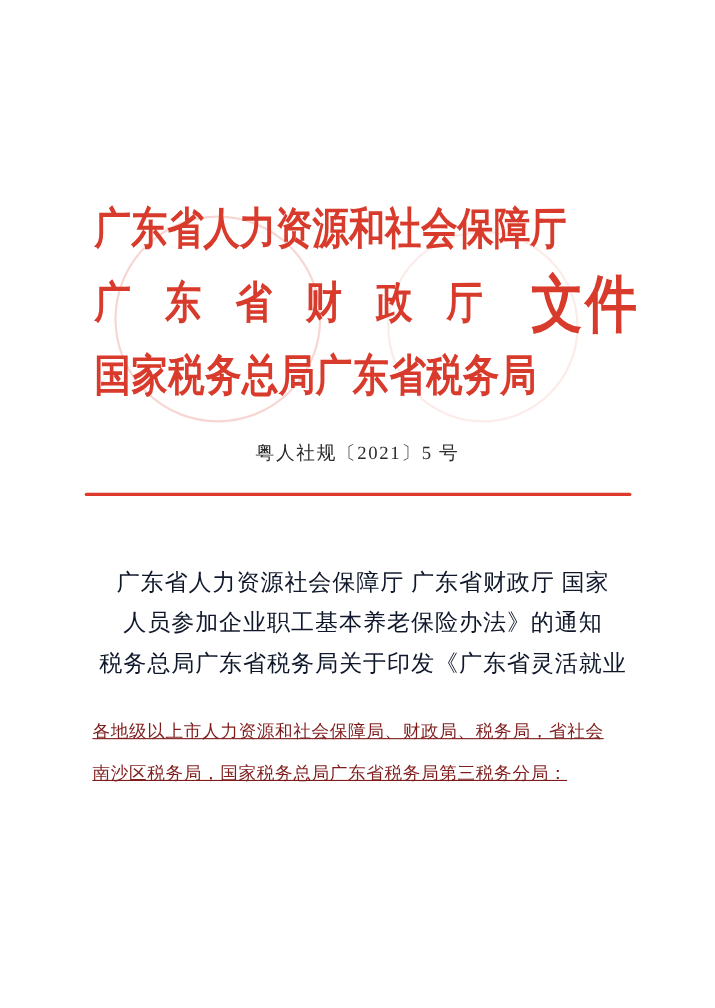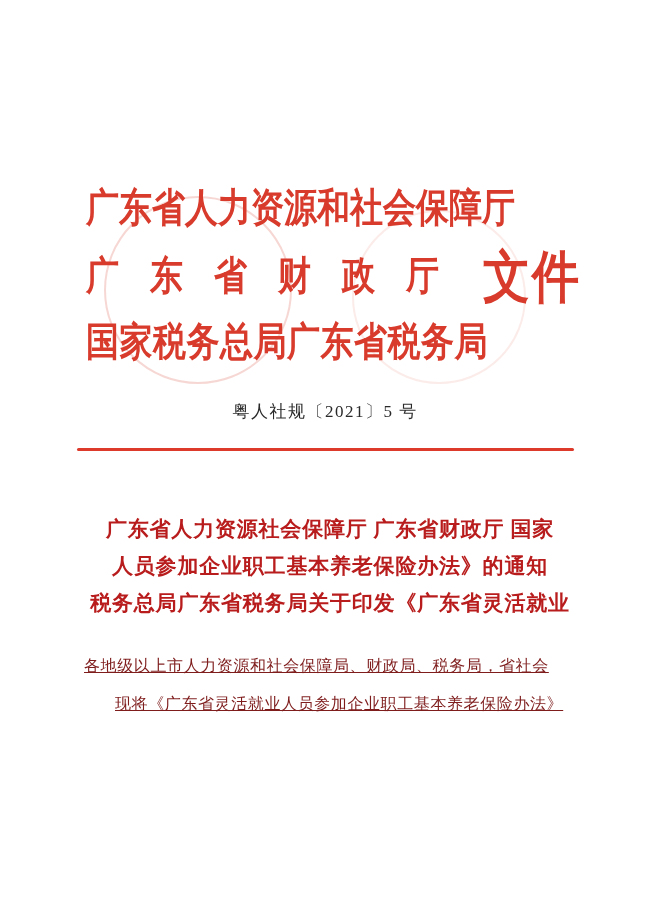--- a/index.html
+++ b/index.html
@@ -74,24 +74,24 @@
     background: #dd3a2c;
     border-radius: 2px;
   }
 
   .doc-title {
     position: absolute;
     left: 30px;
     top: 511px;
     width: 600px;
     text-align: center;
-    font-weight: bold;
+    font-weight: normal;
     font-size: 21px;
     line-height: 37px;
-    color: #b91c1c;
+    color: #0f172a;
     letter-spacing: 0.8px;
   }
 
   .doc-body {
     position: absolute;
     left: 84px;
     top: 647px;
     width: 500px;
     font-size: 16px;
     line-height: 38px;
@@ -133,18 +133,18 @@
   <div class="red-rule"></div>
 
   <div class="doc-title">
     <div>广东省人力资源社会保障厅 广东省财政厅 国家</div>
     <div>人员参加企业职工基本养老保险办法》的通知</div>
     <div>税务总局广东省税务局关于印发《广东省灵活就业</div>
   </div>
 
   <div class="doc-body">
     <div class="b-line">各地级以上市人力资源和社会保障局、财政局、税务局，省社会</div>
-    <div class="b-line indent">现将《广东省灵活就业人员参加企业职工基本养老保险办法》</div>
+    <div class="b-line">南沙区税务局，国家税务总局广东省税务局第三税务分局：</div>
   </div>
 
   <div class="page-number">—1—</div>
 
 </div>
 
 </body></html>

